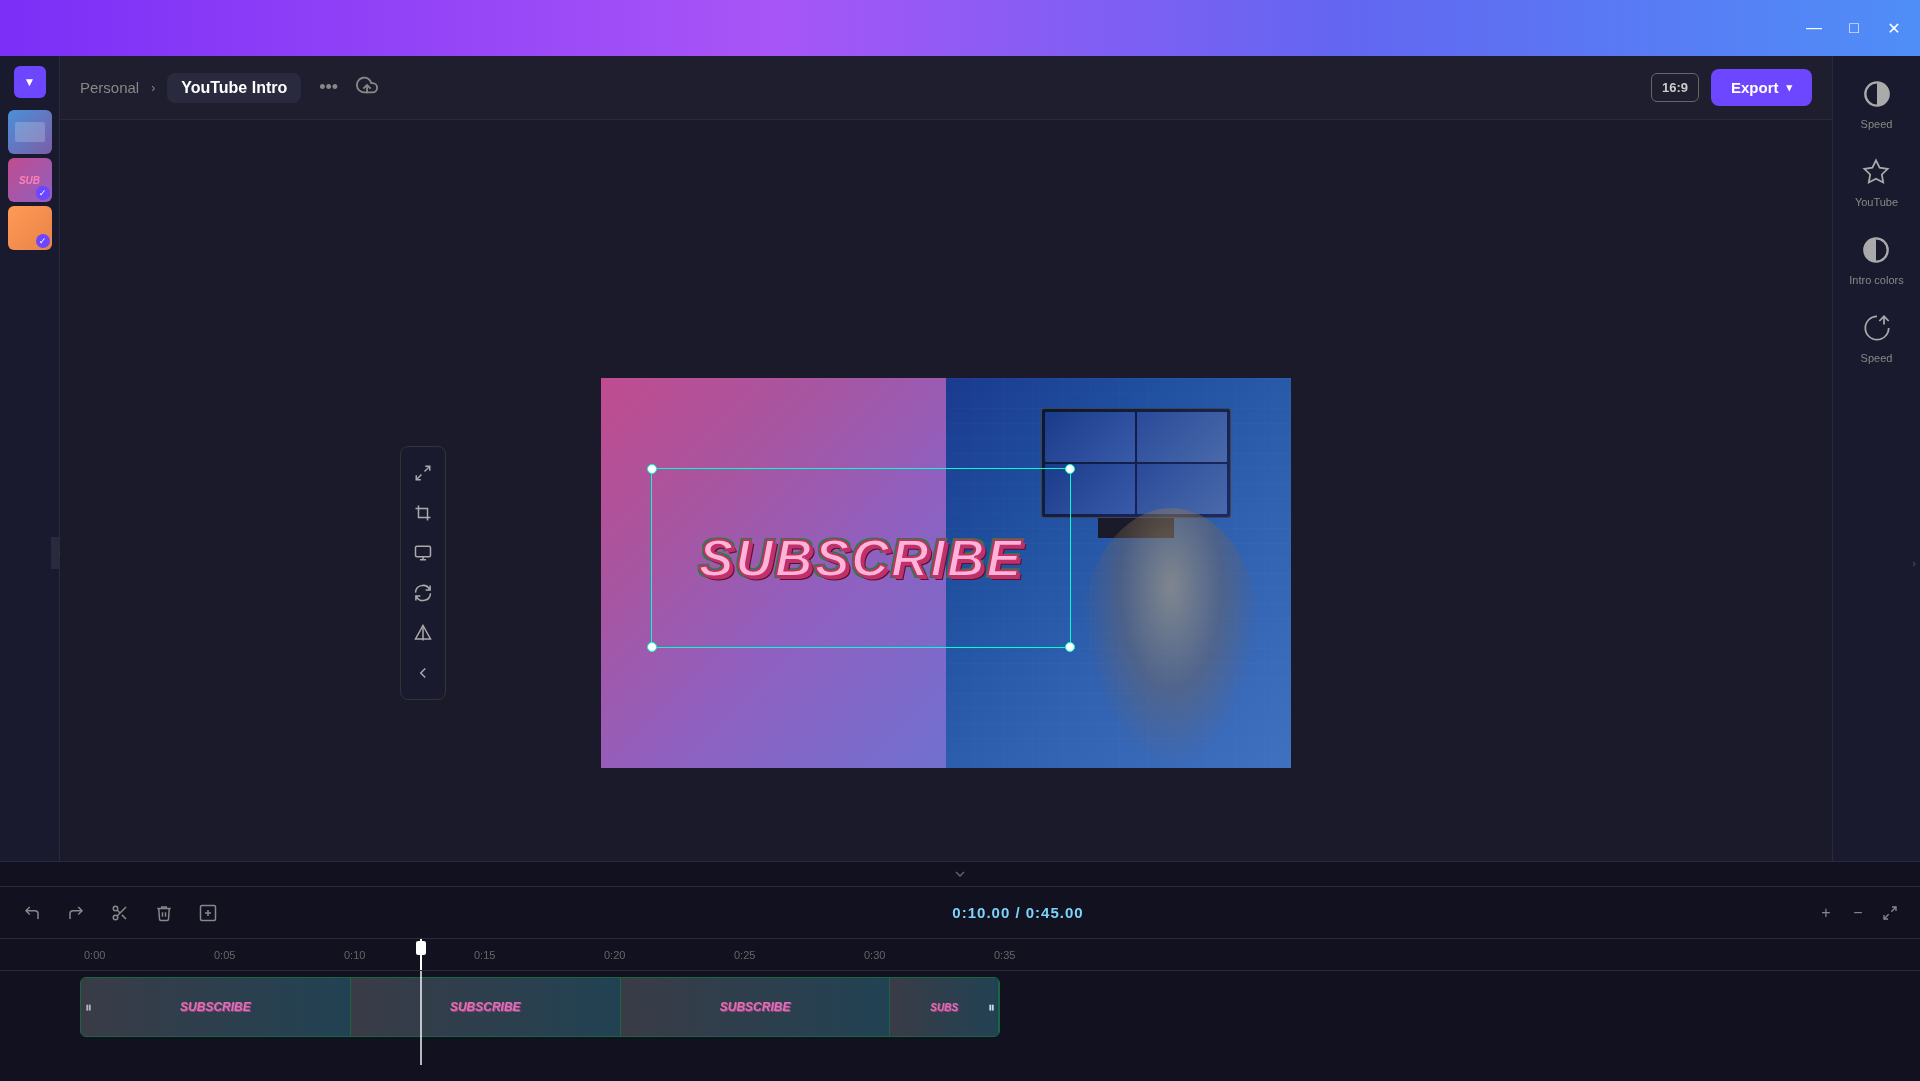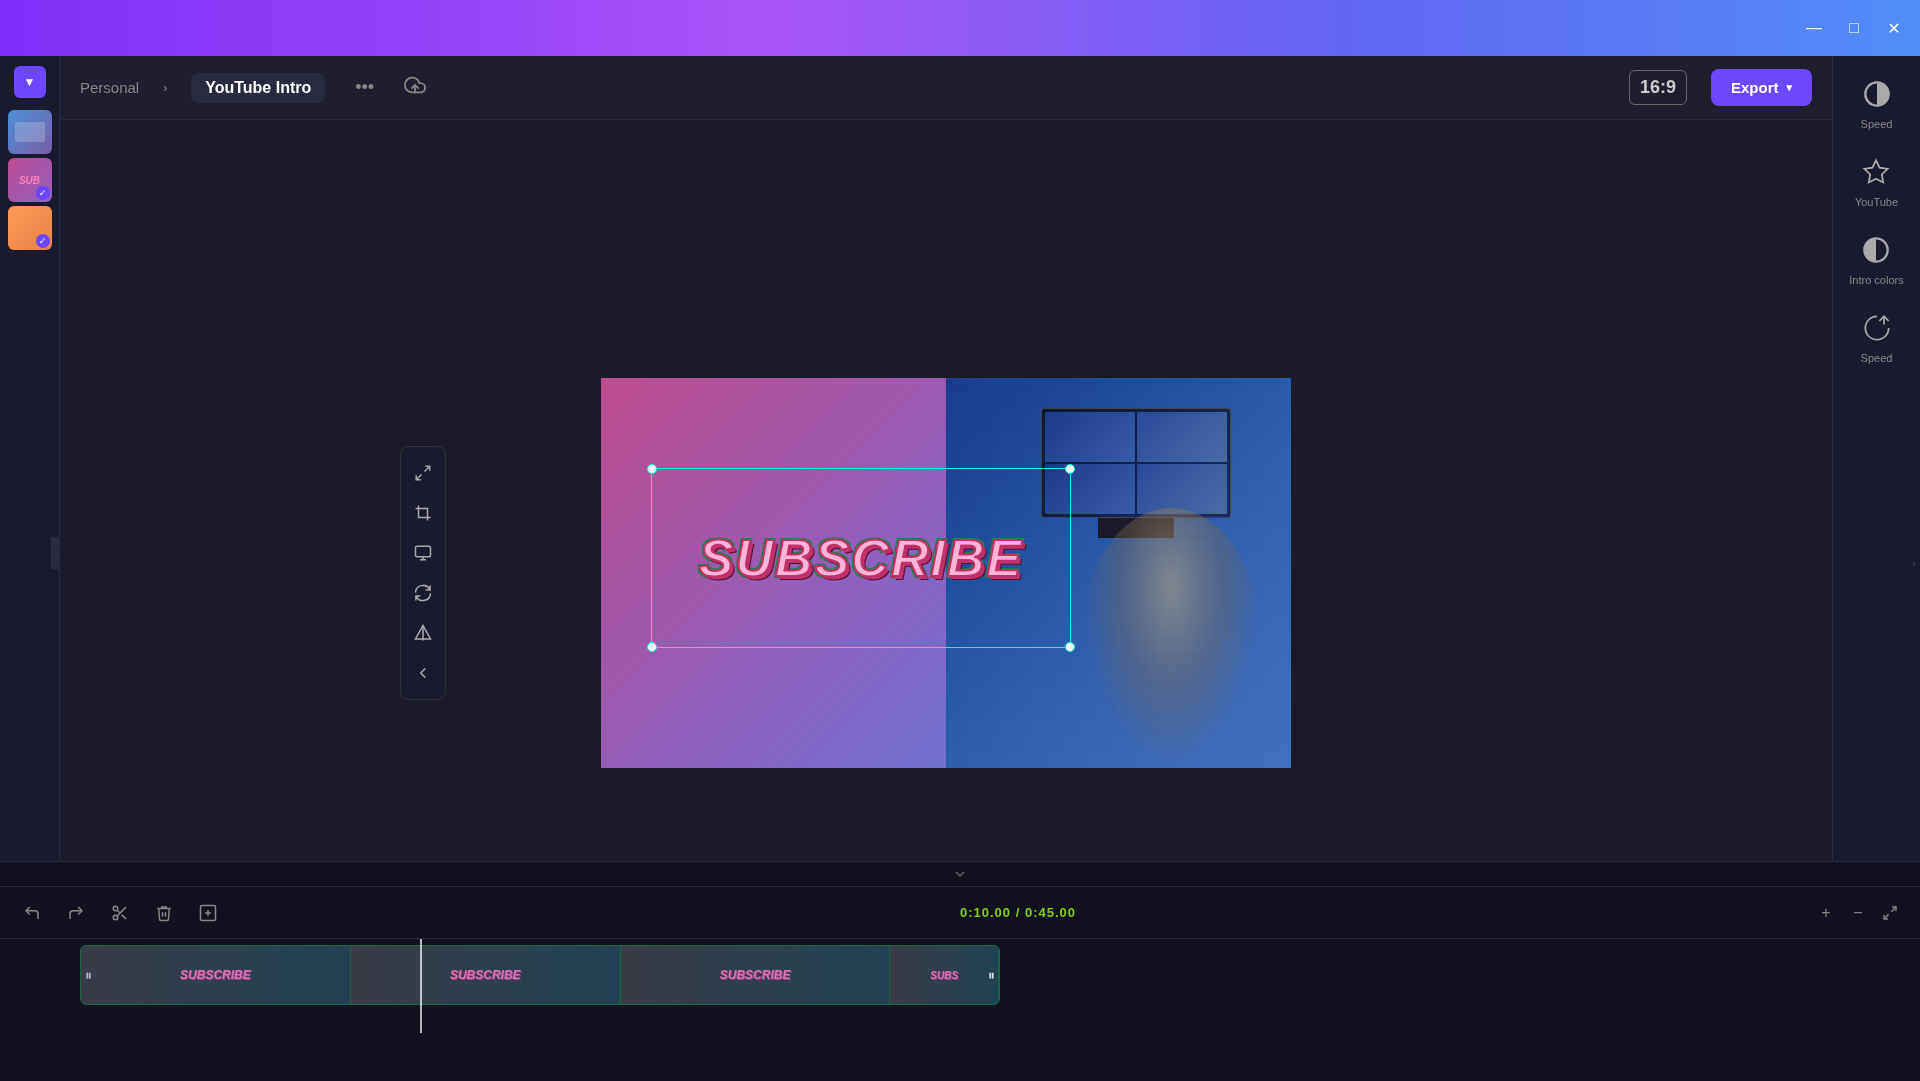--- a/index.html
+++ b/index.html
@@ -122,21 +122,21 @@
       background: #1e1e2e;
     }
 
     
     .toolbar {
       height: 64px;
       background: #1e1e2e;
       display: flex;
       align-items: center;
       padding: 0 20px;
-      gap: 24px;
+      gap: 12px;
       border-bottom: 1px solid #2a2a3e;
     }
     .breadcrumb-personal {
       color: #888;
       font-size: 15px;
       cursor: pointer;
     }
     .breadcrumb-arrow {
       color: #888;
       font-size: 12px;
@@ -176,21 +176,21 @@
     }
     .export-caret {
       font-size: 11px;
     }
     .aspect-badge {
       background: transparent;
       border: 1.5px solid #666;
       color: #ccc;
       border-radius: 6px;
       padding: 6px 10px;
-      font-size: 18px;
+      font-size: 13px;
       font-weight: 600;
     }
 
     
     .preview-area {
       flex: 1;
       display: flex;
       align-items: center;
       justify-content: center;
       background: #1a1a2a;
@@ -388,22 +388,22 @@
       align-items: center;
       justify-content: center;
       cursor: pointer;
       color: #888;
       font-size: 16px;
       border-radius: 4px;
     }
     .time-display {
       flex: 1;
       text-align: center;
-      font-size: 13px;
-      color: #84cc16;
+      font-size: 15px;
+      color: #7dd3fc;
       font-weight: 600;
       letter-spacing: 1px;
     }
     .tl-zoom-btns {
       display: flex;
       gap: 4px;
       align-items: center;
     }
     .zoom-btn {
       width: 28px;
@@ -801,20 +801,35 @@
         <svg width="16" height="16" viewBox="0 0 24 24" fill="none" stroke="#888" stroke-width="2">
           <polyline points="15 3 21 3 21 9"></polyline>
             <polyline points="9 21 3 21 3 15"></polyline>
           <line x1="21" y1="3" x2="14" y2="10"></line>
             <line x1="3" y1="21" x2="10" y2="14"></line>
         </svg>
       </div>
     </div>
   </div>
 
+  <div class="timeline-ruler">
+    <div class="ruler-marks">
+      <div class="ruler-mark">0:00</div>
+      <div class="ruler-mark">0:05</div>
+      <div class="ruler-mark">0:10</div>
+      <div class="ruler-mark">0:15</div>
+      <div class="ruler-mark">0:20</div>
+      <div class="ruler-mark">0:25</div>
+      <div class="ruler-mark">0:30</div>
+      <div class="ruler-mark">0:35</div>
+    </div>
+
+    <div style="position:absolute;left:calc(80px + 340px);top:0;width:2px;height:100%;background:#fff;z-index:10;"></div>
+    <div style="position:absolute;left:calc(80px + 336px);top:2px;width:10px;height:14px;background:#fff;border-radius:2px;z-index:11;"></div>
+  </div>
 
   <div class="timeline-tracks" style="position:relative;height:80px;background:#111120;">
     <div class="track-content">
       <div class="video-track">
 
         <div class="pause-indicator">⏸</div>
 
         <div class="track-segment" style="position:relative;overflow:hidden;">
           <div class="track-bg-purple"></div>
           <span class="subscribe-mini">SUBSCRIBE</span>

